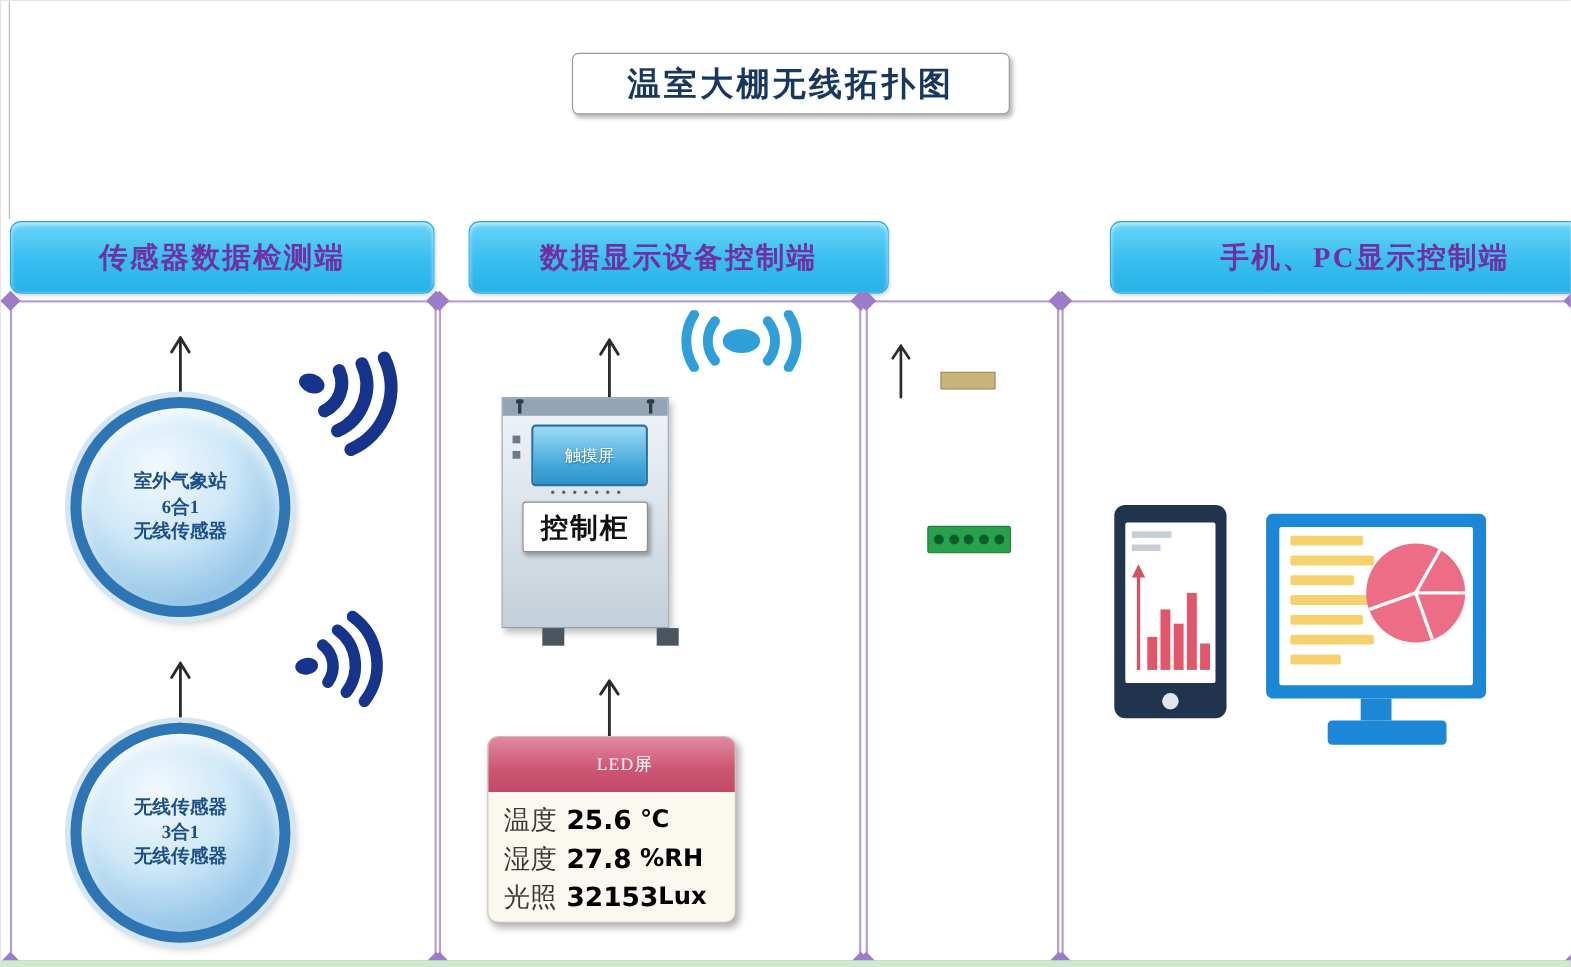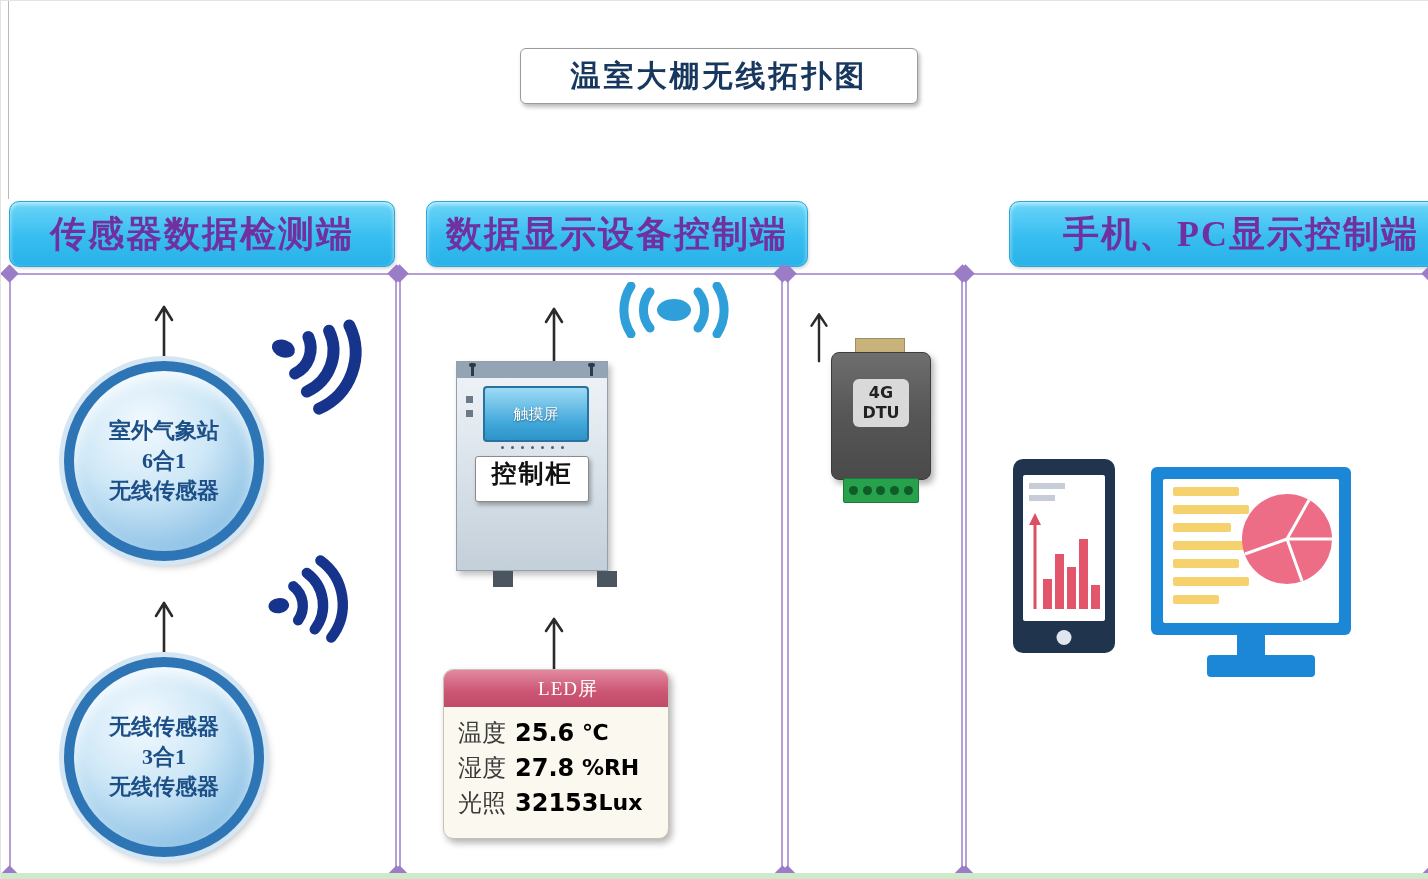--- a/index.html
+++ b/index.html
@@ -11,34 +11,34 @@
   .title-box{left:519px;top:47px;width:396px;height:54px;background:#fff;border:1px solid #9a9a9a;
              border-radius:6px;box-shadow:2px 3px 4px rgba(0,0,0,.28);display:flex;align-items:center;
              justify-content:center;}
   .title-box span{font-size:30px;font-weight:bold;color:#17375e;letter-spacing:3px;}
 
   
   .hdr{top:200px;height:64px;border-radius:10px;border:1px solid #29a9da;
        background:linear-gradient(180deg,#6ad5f8 0%,#38bdf0 55%,#27b2e8 100%);
        box-shadow:inset 0 2px 4px rgba(255,255,255,.65), 1px 2px 3px rgba(0,0,0,.15);
        display:flex;align-items:center;justify-content:center;
-       color:#7030a0;font-size:36px;font-weight:bold;letter-spacing:2px;}
+       color:#7030a0;font-size:26px;font-weight:bold;letter-spacing:2px;}
 
   
   .frame{top:272px;height:598px;border:2px solid #b49fd8;}
   .corner{position:absolute;width:13px;height:13px;background:#9b7cc6;transform:rotate(45deg);}
   .corner.tl{left:-8px;top:-8px;} .corner.tr{right:-8px;top:-8px;}
   .corner.bl{left:-8px;bottom:-8px;} .corner.br{right:-8px;bottom:-8px;}
 
   
   .sensor{width:200px;height:200px;border-radius:50%;border:10px solid #2e75b6;box-sizing:border-box;
           background:radial-gradient(circle at 38% 30%, #f2f9fe 0%, #cfe8f7 40%, #93c5e7 75%, #5f9fd2 100%);
           box-shadow:0 0 0 5px #d4e6f4, 4px 5px 9px rgba(0,0,0,.28), inset 0 8px 14px rgba(255,255,255,.8);
           display:flex;flex-direction:column;align-items:center;justify-content:center;}
-  .sensor span{color:#1c4f87;font-weight:bold;font-size:22px;line-height:1.35;}
+  .sensor span{color:#1c4f87;font-weight:bold;font-size:17px;line-height:1.35;}
 
   .antenna{stroke:#2b2b2b;stroke-width:2.6;fill:none;stroke-linecap:round;}
   .sig{stroke:#16348c;stroke-width:11;fill:none;stroke-linecap:round;}
   .bcast{stroke:#2e9fd8;stroke-width:9;fill:none;stroke-linecap:round;}
 
   
   .cabinet{left:455px;top:360px;width:152px;height:210px;border:1px solid #93a1af;box-sizing:border-box;
            background:linear-gradient(180deg,#f0f4f8 0%,#dde5ec 45%,#c3cfd9 100%);
            box-shadow:3px 4px 6px rgba(0,0,0,.25);}
   .cab-top{height:16px;background:linear-gradient(180deg,#a9b8c6,#87casablanca);background:#93a5b5;
@@ -47,29 +47,29 @@
   .bolt::after{content:"";position:absolute;top:-4px;left:-2px;width:7px;height:4px;background:#2f3a46;border-radius:2px;}
   .cab-screen{position:absolute;left:26px;top:24px;width:102px;height:52px;border:2px solid #29719f;border-radius:4px;
               background:linear-gradient(180deg,#9ddaf4 0%,#3fa6da 70%,#2f93c7 100%);
               display:flex;align-items:center;justify-content:center;}
   .cab-screen span{color:#fff;font-size:15px;text-shadow:0 1px 2px rgba(0,0,0,.45);}
   .cab-dots{position:absolute;left:0;right:0;top:84px;display:flex;justify-content:center;gap:7px;}
   .cab-dots i{width:3px;height:3px;border-radius:50%;background:#55606b;}
   .cab-vent{position:absolute;left:9px;width:7px;height:7px;background:#6b7988;}
   .cab-label{position:absolute;left:50%;transform:translateX(-50%);top:94px;width:112px;height:44px;background:#fff;
              border:1px solid #8a8a8a;border-radius:3px;box-shadow:2px 3px 4px rgba(0,0,0,.3);
-             display:flex;justify-content:center;}
+             display:flex;align-items:center;justify-content:center;}
   .cab-label span{font-size:25px;font-weight:bold;color:#111;letter-spacing:2px;}
   .cab-foot{width:20px;height:16px;background:#4a5560;top:570px;}
 
   
   .led{left:442px;top:668px;width:226px;height:170px;border-radius:10px;box-shadow:3px 4px 7px rgba(0,0,0,.3);
        background:#fbf8ef;border:1px solid #c9c2b2;box-sizing:border-box;}
-  .led-head{height:37px;border-radius:9px 9px 0 0;background:linear-gradient(180deg,#e289a0 0%,#cb5573 60%,#c14a6a 100%);
-            display:flex;align-items:center;justify-content:center;color:#fff;font-size:19px;letter-spacing:1px;padding-left:24px;}
+  .led-head{height:50px;border-radius:9px 9px 0 0;background:linear-gradient(180deg,#e289a0 0%,#cb5573 60%,#c14a6a 100%);
+            display:flex;align-items:center;justify-content:center;color:#fff;font-size:16px;letter-spacing:1px;padding-left:24px;}
   .led-body{padding:8px 14px 0 14px;text-align:center;}
   .led-row{height:35px;display:flex;align-items:center;}
   .lr-label{font-size:24px;color:#3a3a3a;margin-right:9px;}
   .lr-value{font-family:"DejaVu Sans",sans-serif;font-weight:bold;font-size:24px;color:#000;}
   .lr-unit{font-family:"DejaVu Sans",sans-serif;font-weight:bold;font-size:22px;color:#000;white-space:pre;}
 
   
   .dtu-conn{left:854px;top:337px;width:50px;height:16px;background:#c9b37d;border:1px solid #a08f5e;box-sizing:border-box;}
   .dtu-body{left:830px;top:351px;width:100px;height:128px;border-radius:8px;border:1px solid #3c3c3c;box-sizing:border-box;
             background:linear-gradient(180deg,#6e6e6e 0%,#565656 50%,#4a4a4a 100%);box-shadow:3px 4px 6px rgba(0,0,0,.3);}
@@ -224,26 +224,20 @@
         <span class="lr-value">32153</span>
         <span class="lr-unit">Lux</span>
       </div>
     </div>
   </div>
 
   <svg class="abs" style="left:804px;top:306px;" width="28" height="56" viewBox="0 0 30 60">
     <path class="antenna" d="M15 58 L15 8 M15 8 L7 20 M15 8 L23 20"></path>
   </svg>
   <div class="abs dtu-conn"></div>
-  <div class="abs dtu-body">
-    <div class="dtu-patch">
-      <span>4G</span>
-      <span>DTU</span>
-    </div>
-  </div>
   <div class="abs dtu-term">
     <i></i>
     <i></i>
     <i></i>
     <i></i>
     <i></i>
   </div>
 
   <div class="abs phone">
     <div class="phone-screen">

